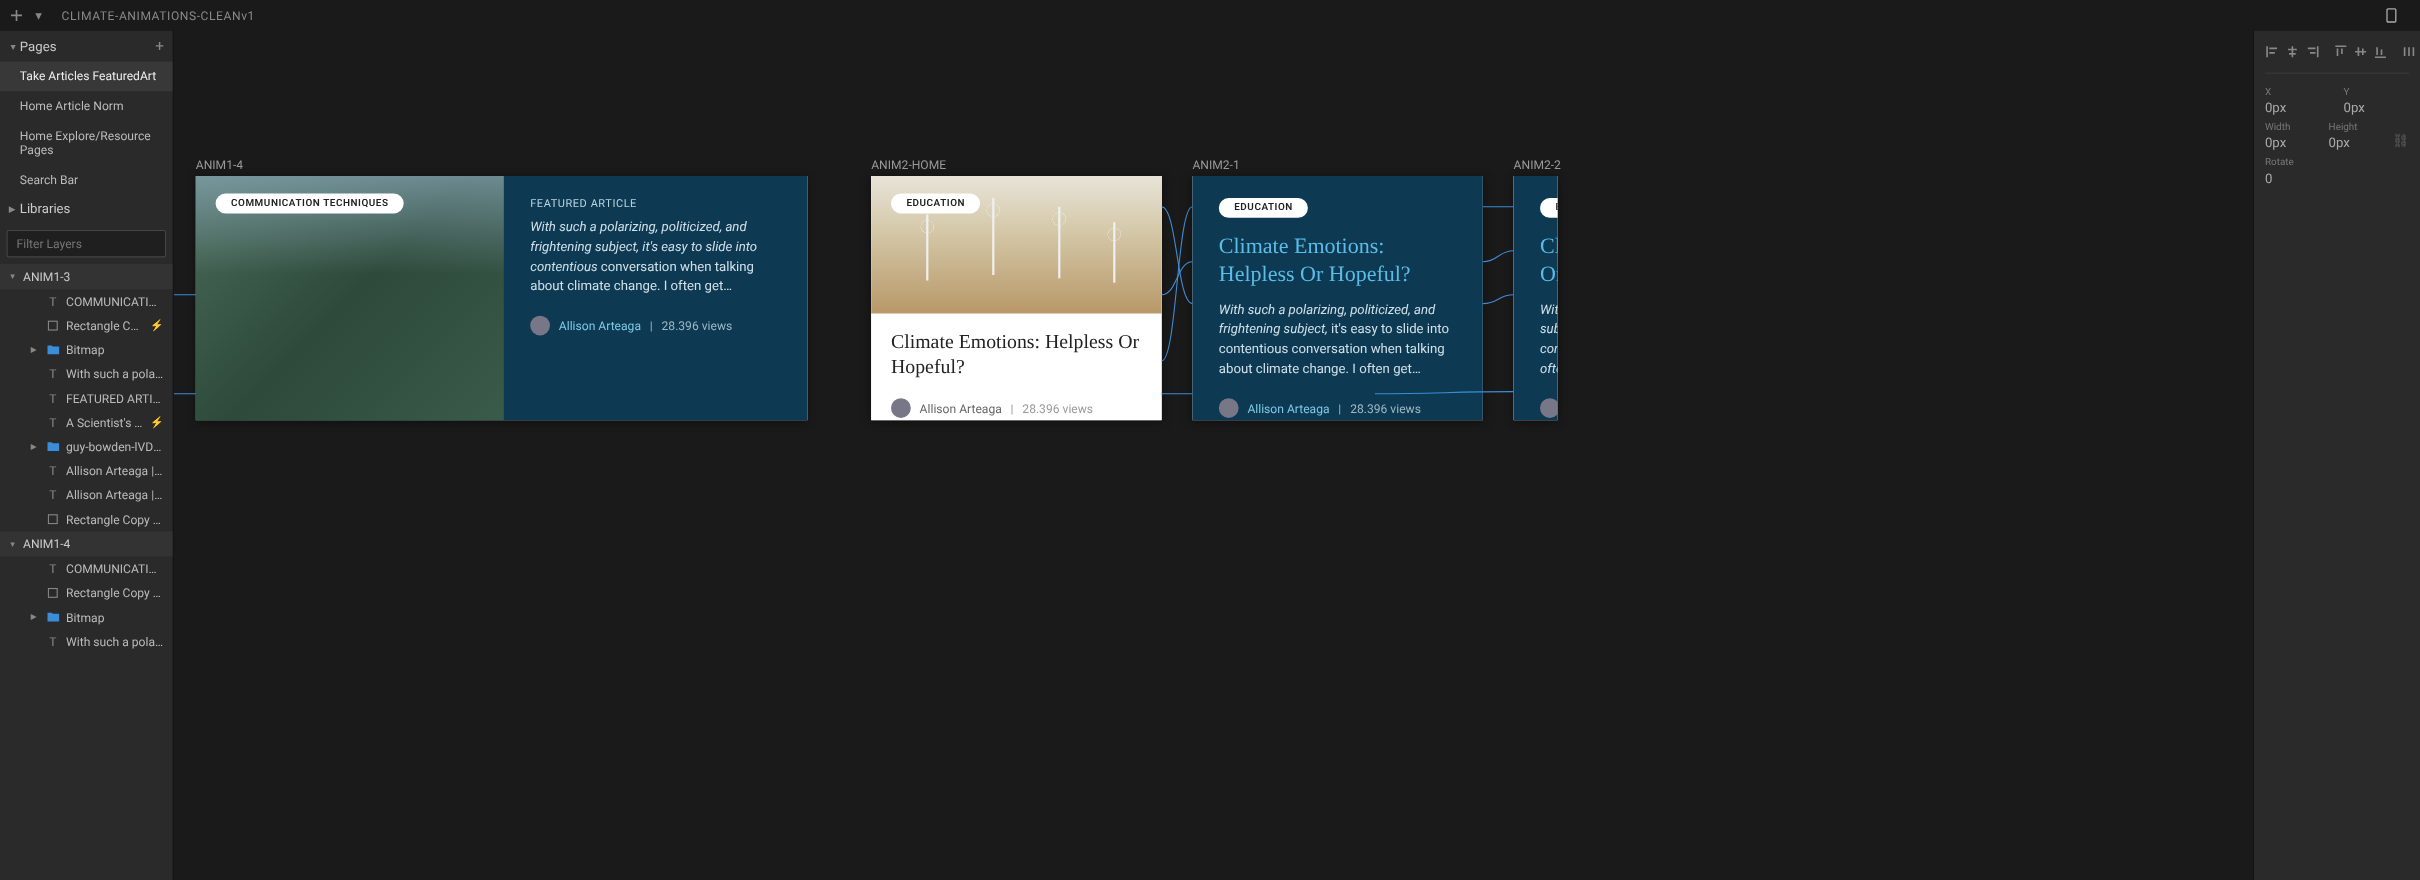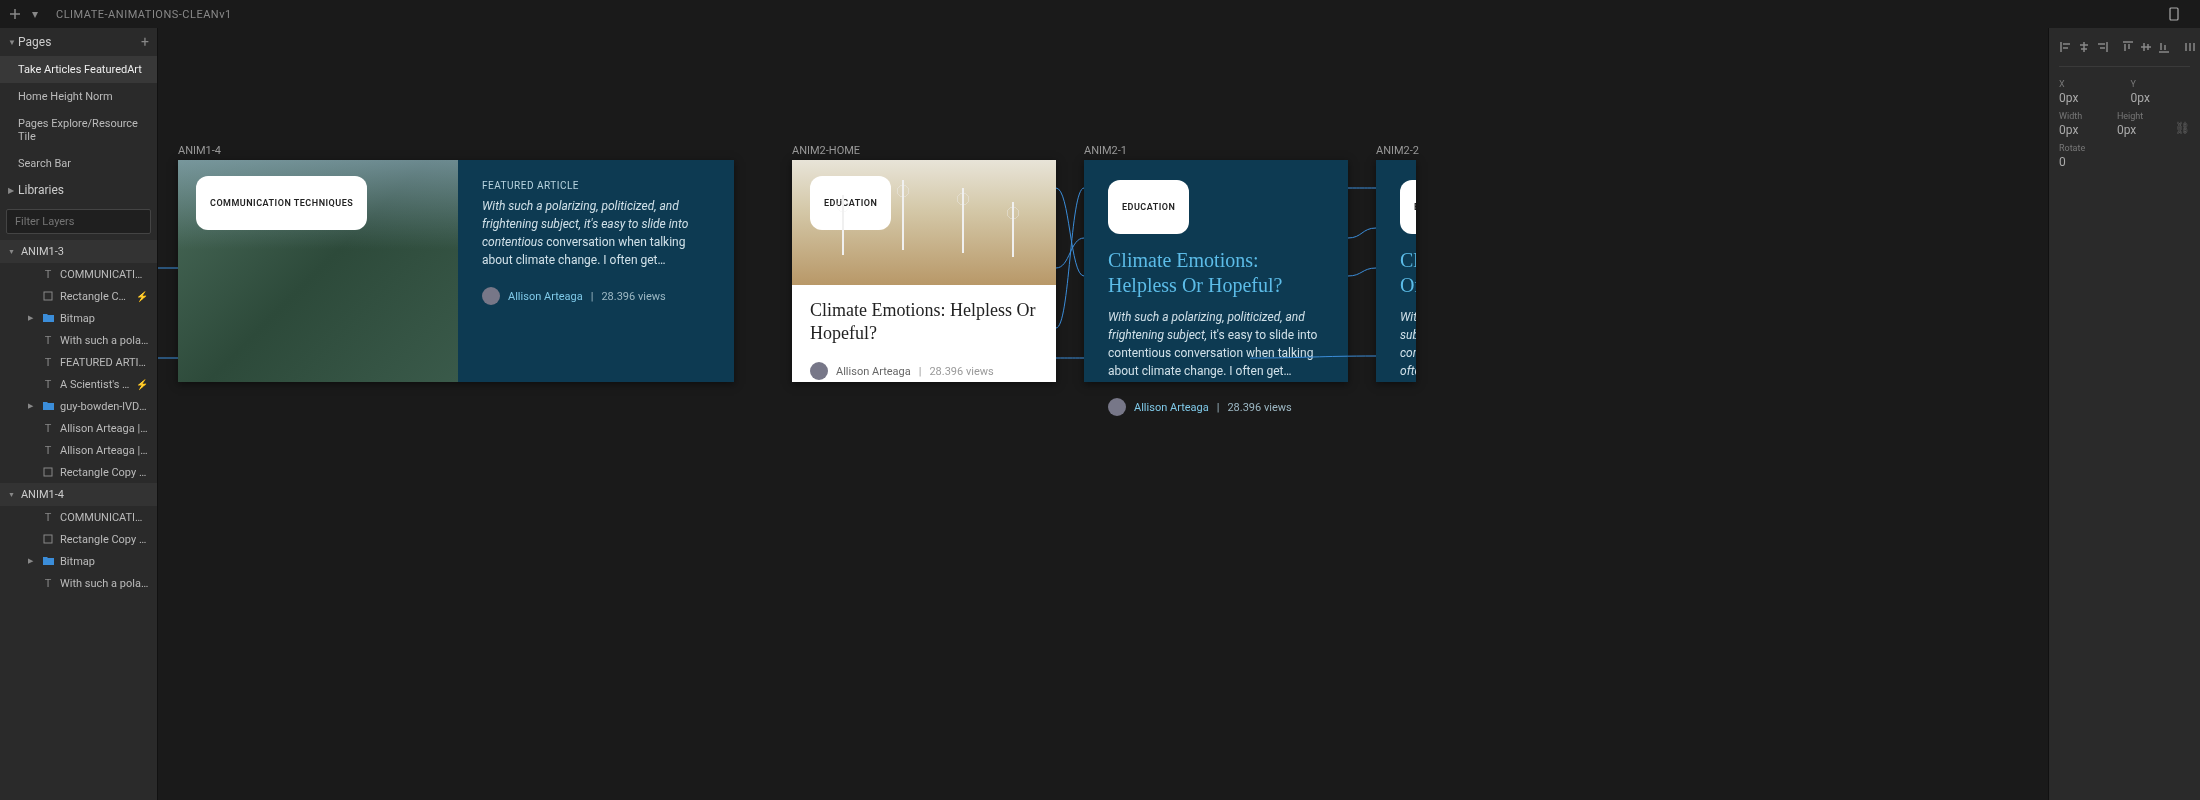--- a/index.html
+++ b/index.html
@@ -35,21 +35,21 @@
 
 
 .canvas { position: absolute; left: 158px; right: 152px; top: 28px; bottom: 0; background: #1a1a1a; overflow: hidden; }
 .artboard-label { position: absolute; color: #999; font-size: 11px; }
 .artboard { position: absolute; background: #fff; box-shadow: 0 2px 8px rgba(0,0,0,0.5); }
 
 .card-dark { background: #0d3a52; color: #fff; height: 100%; display: flex; }
 .card-img { flex: 0 0 280px; background: linear-gradient(135deg, #4a6b5a 0%, #2d4a3a 50%, #3a5a4a 100%); position: relative; }
 .card-img::before { content:''; position:absolute; top:0; left:0; right:0; height:40%; background: linear-gradient(180deg, rgba(150,180,200,0.6), transparent); }
 .card-body { flex: 1; padding: 20px 24px; }
-.tag-pill { display: inline-block; background: #fff; color: #222; font-size: 9px; font-weight: 600; padding: 22px 14px; border-radius: 12px; letter-spacing: 0.5px; }
+.tag-pill { display: inline-block; background: #fff; color: #222; font-size: 9px; font-weight: 600; padding: 4px 14px; border-radius: 12px; letter-spacing: 0.5px; }
 .tag-overlay { position: absolute; top: 16px; left: 18px; }
 .featured-label { font-size: 10px; color: #b8d4e0; letter-spacing: 0.5px; margin-bottom: 6px; }
 .card-title { font-size: 20px; color: #5cbce8; font-family: Georgia, serif; line-height: 1.25; margin-bottom: 10px; }
 .card-text { font-size: 12px; color: #d0e0e8; line-height: 1.5; font-style: italic; }
 .card-text .normal { font-style: normal; }
 .card-footer { display: flex; align-items: center; gap: 8px; margin-top: 18px; font-size: 11px; }
 .avatar { width: 18px; height: 18px; border-radius: 50%; background: #778; }
 .author { color: #7fc9e8; }
 .author.dark { color: #666; }
 .views { color: #9db8c4; }
@@ -117,22 +117,22 @@
   </div>
 </div>
 
 <div class="sidebar">
   <div class="section-header">
     <span class="arrow">▼</span>
     <span>Pages</span>
     <span class="add">+</span>
   </div>
   <div class="page-item selected">Take Articles FeaturedArt</div>
-  <div class="page-item">Home Height Norm</div>
-  <div class="page-item">Pages Explore/Resource Tile</div>
+  <div class="page-item">Home Article Norm</div>
+  <div class="page-item">Home Explore/Resource Pages</div>
   <div class="page-item">Search Bar</div>
 
   <div class="section-header">
     <span class="arrow">▶</span>
     <span>Libraries</span>
   </div>
 
   <input class="filter-input" placeholder="Filter Layers" style="">
 
   <div class="artboard-header">

